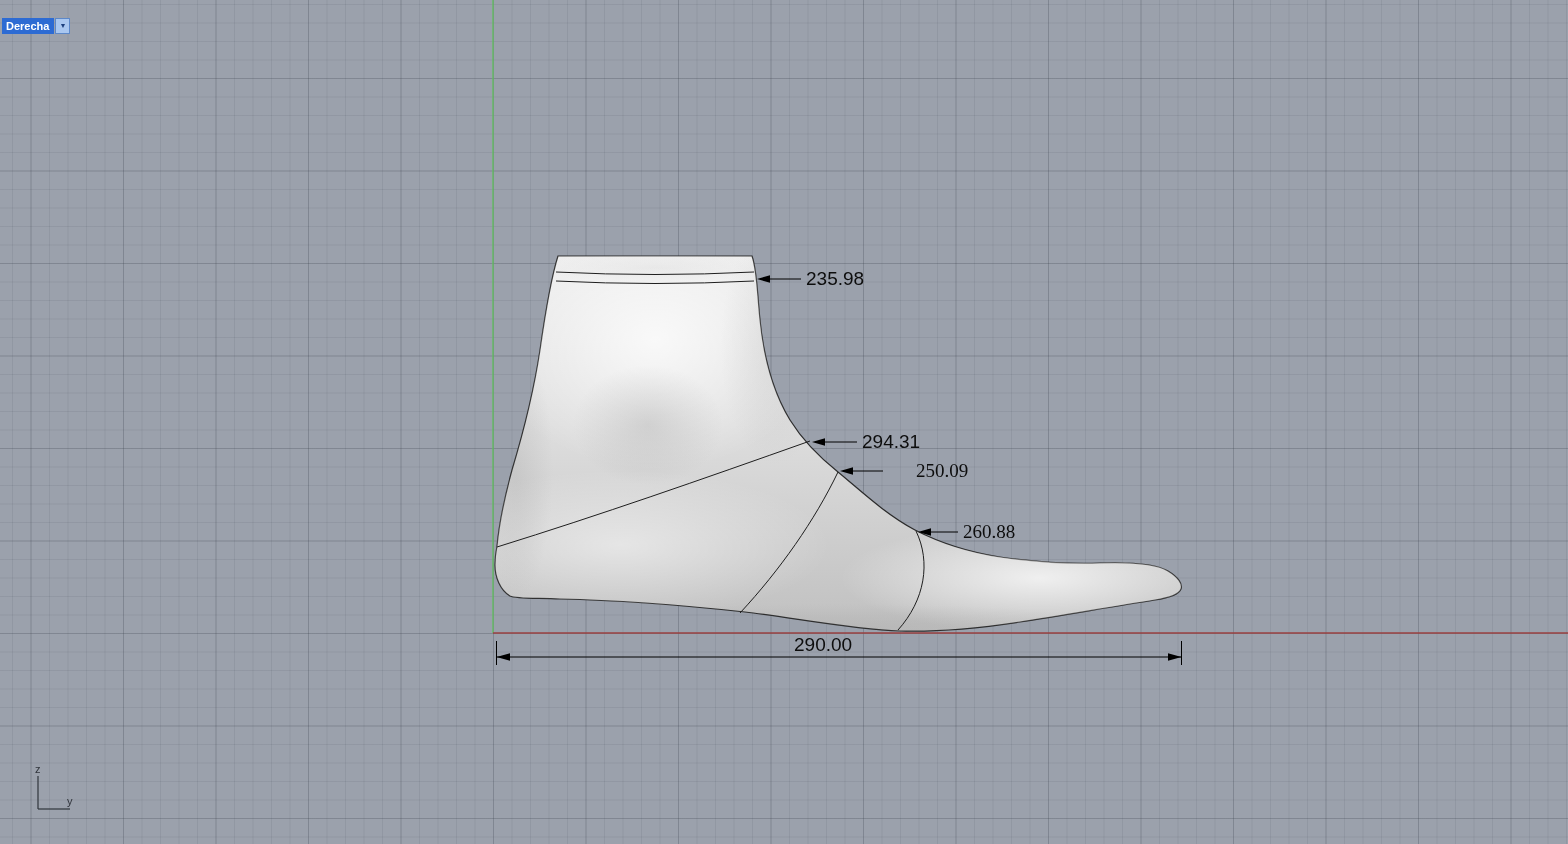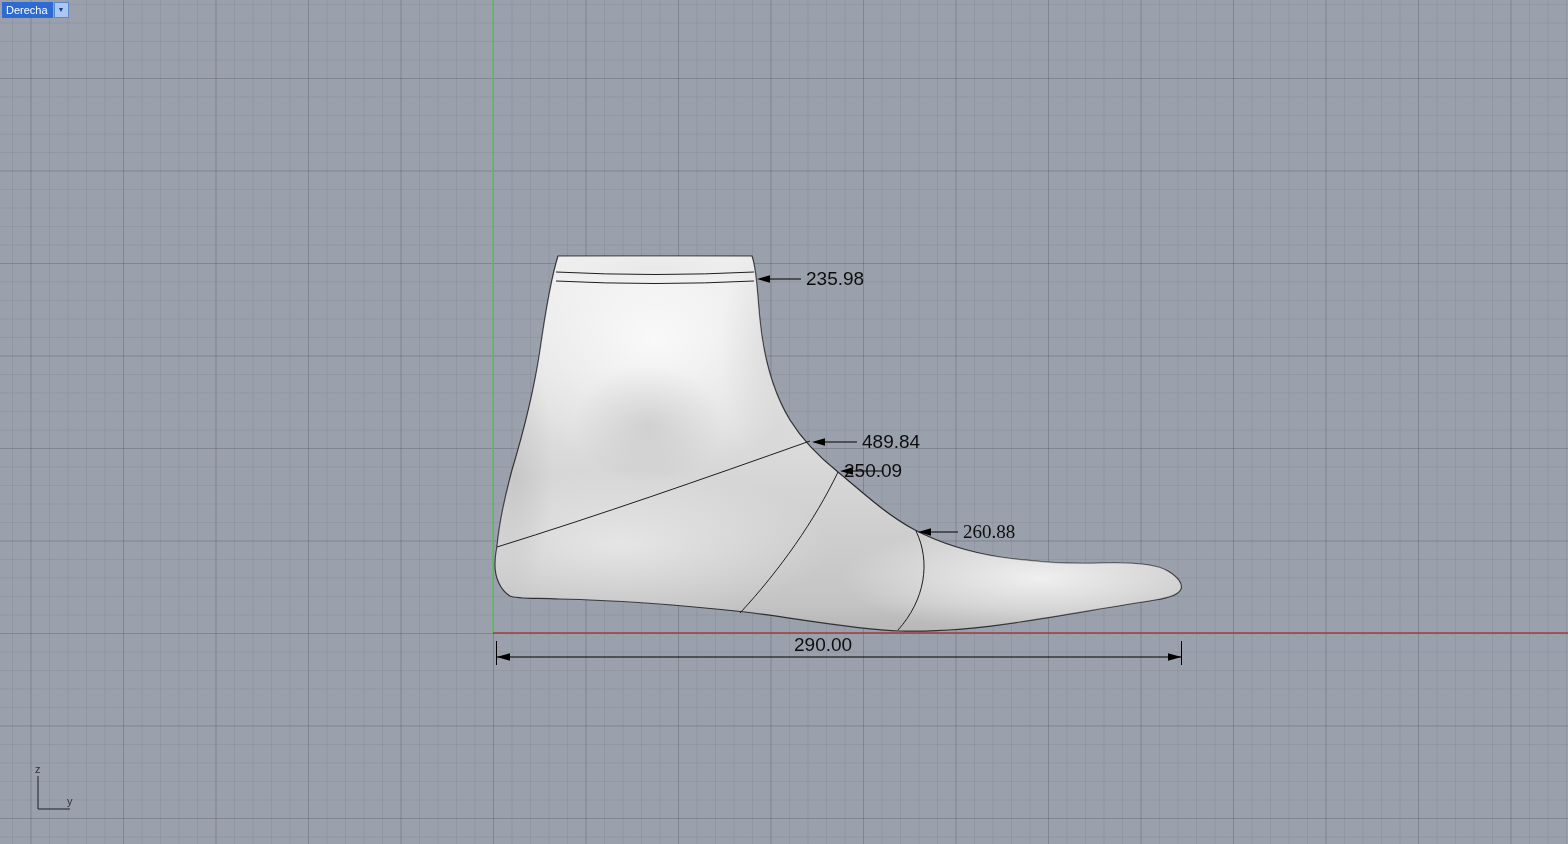--- a/index.html
+++ b/index.html
@@ -13,23 +13,23 @@
       linear-gradient(to right, rgba(60,66,78,0.20) 1px, transparent 1px),
       linear-gradient(to bottom, rgba(60,66,78,0.20) 1px, transparent 1px),
       linear-gradient(to right, rgba(60,66,78,0.10) 1px, transparent 1px),
       linear-gradient(to bottom, rgba(60,66,78,0.10) 1px, transparent 1px);
     background-size: 92.5px 92.5px, 92.5px 92.5px, 18.5px 18.5px, 18.5px 18.5px;
     background-position: 493px 633px;
   }
   .scene-svg{position:absolute;left:0;top:0;width:1568px;height:844px;}
   .vp-title{
     position:absolute;left:2px;top:2px;
-    display:flex;align-items:flex-start;
+    display:flex;align-items:flex-end;
     height:32px;
-    font-size:11px;font-weight:normal;
+    font-size:11px;font-weight:bold;
     user-select:none;
     z-index:20;
   }
   .vp-title .title-text{
     background:#2d6bd3;color:#ffffff;
     padding:1px 5px 0 4px;line-height:15px;
   }
   .vp-title .dd{
     width:13px;background:#a9c7f0;border:1px solid #5d88c8;
     color:#1c3f7d;font-size:7px;line-height:14px;text-align:center;
@@ -164,22 +164,22 @@
       </g>
     </g>
 
     <g stroke="#30343b" stroke-width="1.2">
       <line x1="38" y1="776" x2="38" y2="809"></line>
       <line x1="38" y1="809" x2="70" y2="809"></line>
     </g>
   </svg>
 
   <div class="dim-label" style="left:806px;top:268px;">235.98</div>
-  <div class="dim-label" style="left:862px;top:431px;">489.84</div>
-  <div class="dim-label" style="left:844px;top:460px;">250.09</div>
+  <div class="dim-label" style="left:862px;top:431px;">294.31</div>
+  <div class="dim-label" style="left:916px;top:460px;font-family:Liberation Serif, serif;">250.09</div>
   <div class="dim-label" style="left:963px;top:521px;font-family:Liberation Serif, serif;">260.88</div>
   <div class="dim-label centered" style="left:794px;top:634px;">290.00</div>
 
   <div class="vp-title">
     <span class="title-text">Derecha</span>
     <span class="dd">▼</span>
   </div>
 
   <div class="gizmo-label" style="left:35px;top:763px;">z</div>
   <div class="gizmo-label" style="left:67px;top:795px;">y</div>

